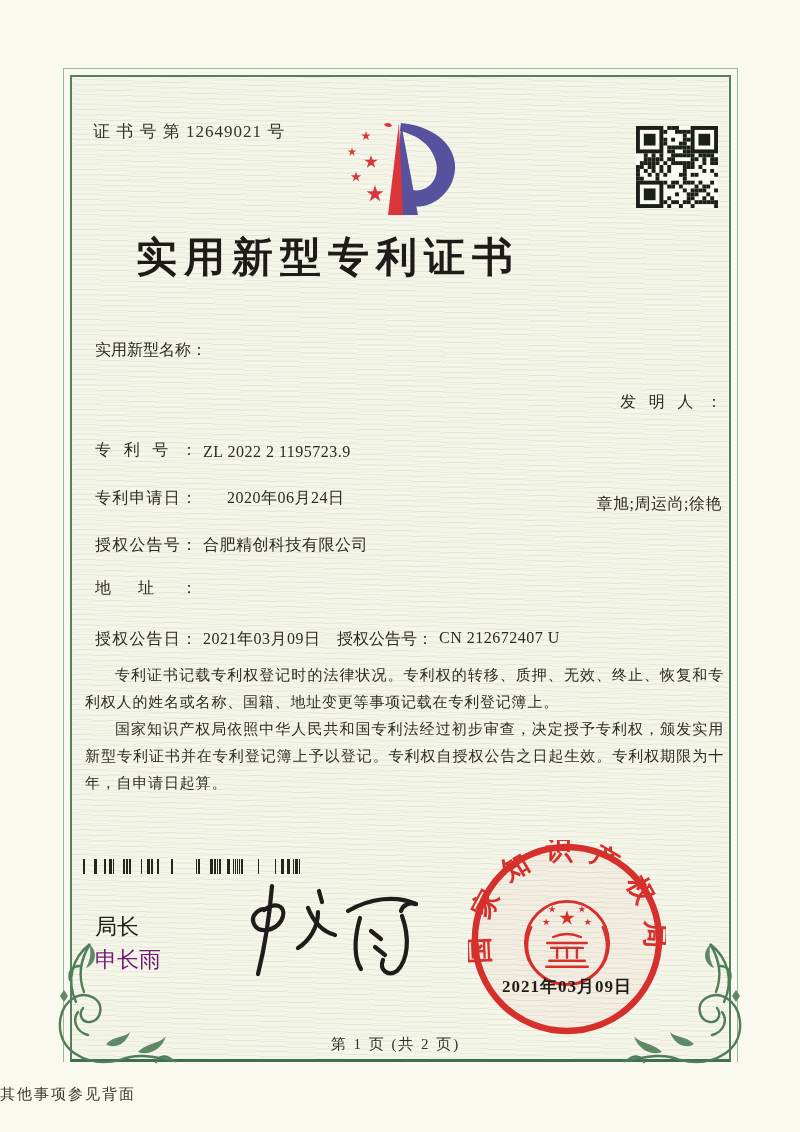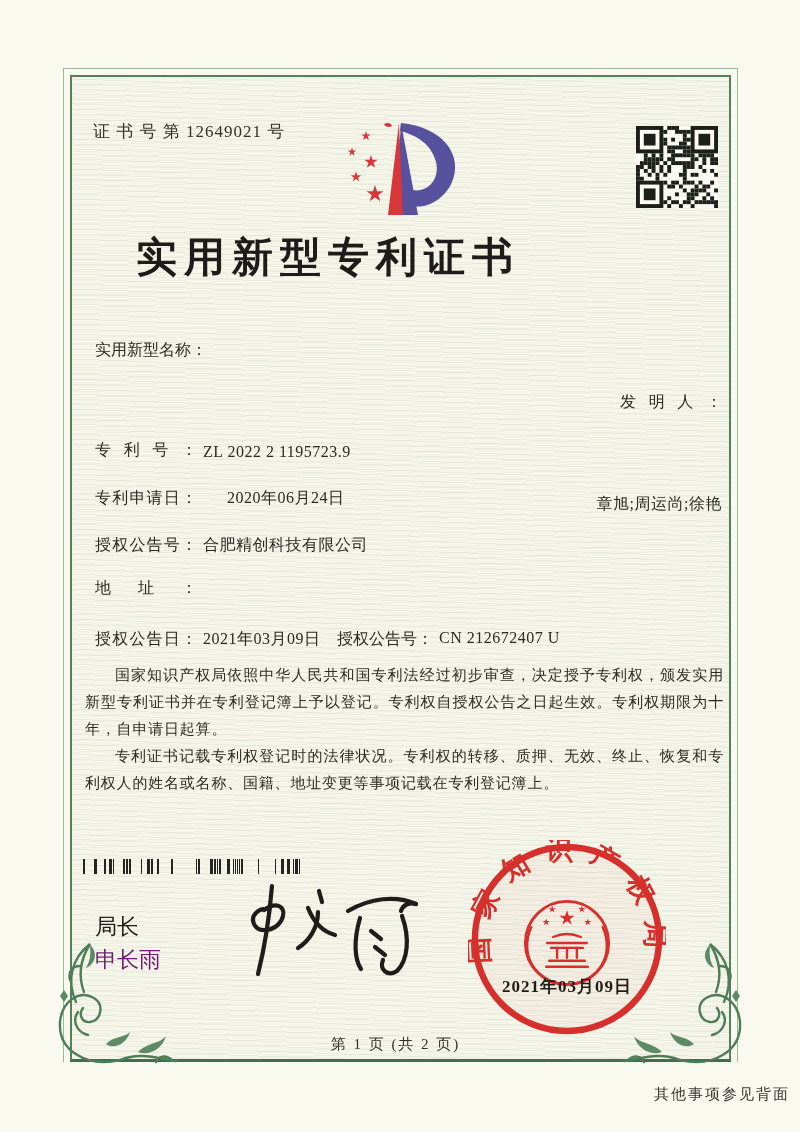--- a/index.html
+++ b/index.html
@@ -37,21 +37,21 @@
   .pair2 .flabel{width:96px;flex-basis:96px;}
   .paras{left:85px;top:662px;right:76px;font-size:15px;line-height:27px;
          text-align:justify;color:#2e2c24;letter-spacing:0.8px;}
   .paras p{margin:0;text-indent:2em;}
   .sig-title{left:95px;top:912px;font-size:22px;font-family:"Liberation Sans","DejaVu Sans",sans-serif;color:#22211c;}
   .sig-name{left:95px;top:945px;font-size:22px;font-family:"Liberation Sans","DejaVu Sans",sans-serif;color:#701a75;}
   .seal-date{left:478px;top:975px;width:178px;text-align:center;font-size:17px;
              letter-spacing:1px;color:#1f1d18;font-weight:600;}
   .page-footer{left:0;top:1035px;width:791px;text-align:center;font-size:15px;
                letter-spacing:2px;color:#33322b;}
-  .back-note{left:0;top:1085px;width:790px;text-align:right;font-size:15px;
+  .back-note{left:0;top:1085px;width:790px;text-align:left;font-size:15px;
              letter-spacing:2px;color:#3a382f;}
   svg{display:block;}
 </style>
 </head>
 <body>
 
 <div class="guilloche"></div>
 <div class="border-outer"></div>
 <div class="border-inner"></div>
 
@@ -257,22 +257,22 @@
     <span class="flabel">授权公告日：</span>
     <span class="fvalue">2021年03月09日</span>
     <span class="pair2">
       <span class="flabel">授权公告号：</span>
       <span class="fvalue">CN 212672407 U</span>
     </span>
   </div>
 </div>
 
 <div class="abs paras">
+  <p>专利证书记载专利权登记时的法律状况。专利权的转移、质押、无效、终止、恢复和专利权人的姓名或名称、国籍、地址变更等事项记载在专利登记簿上。</p>
   <p>国家知识产权局依照中华人民共和国专利法经过初步审查，决定授予专利权，颁发实用新型专利证书并在专利登记簿上予以登记。专利权自授权公告之日起生效。专利权期限为十年，自申请日起算。</p>
-  <p>专利证书记载专利权登记时的法律状况。专利权的转移、质押、无效、终止、恢复和专利权人的姓名或名称、国籍、地址变更等事项记载在专利登记簿上。</p>
 </div>
 
 <svg class="abs" style="left:83px;top:858px;" width="222" height="17" viewBox="0 0 222 17">
   <g id="bar-g" fill="#25251f">
       <rect x="0" y="1" width="2" height="15"></rect>
       <rect x="11" y="1" width="3" height="15"></rect>
       <rect x="21" y="1" width="2" height="15"></rect>
       <rect x="26" y="1" width="3" height="15"></rect>
       <rect x="30" y="1" width="1" height="15"></rect>
       <rect x="40" y="1" width="2" height="15"></rect>

